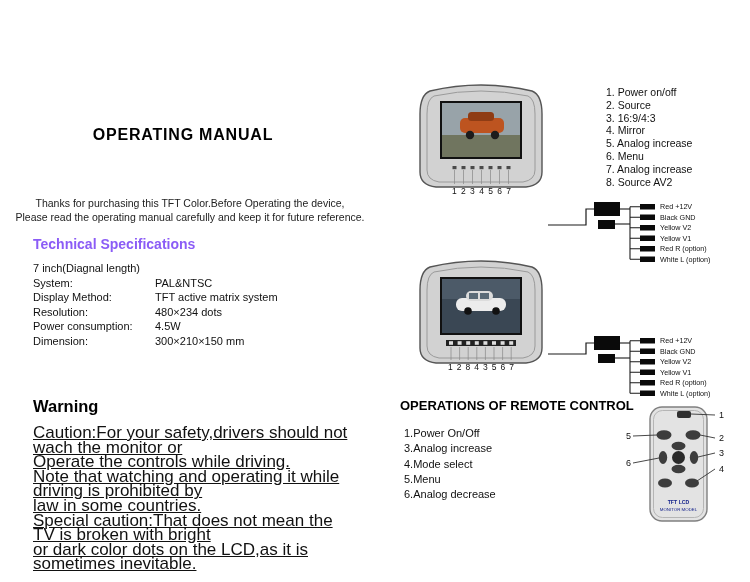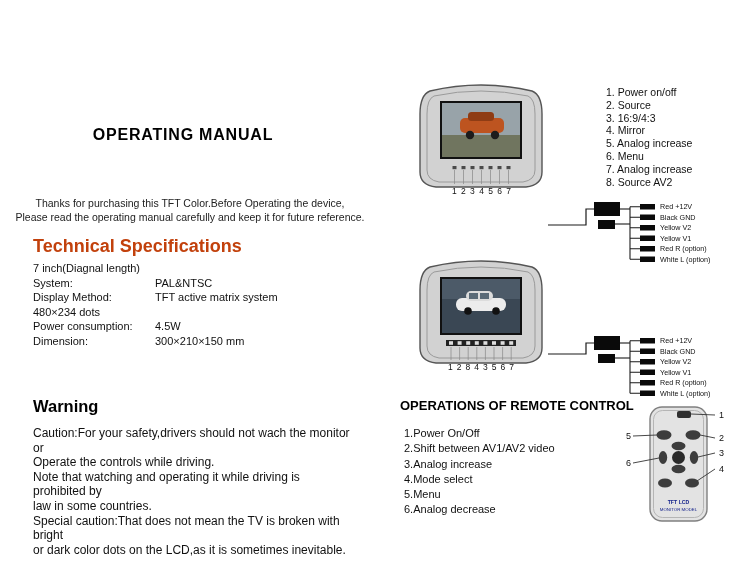--- a/index.html
+++ b/index.html
@@ -8,29 +8,29 @@
     width:750px; height:582px; position:relative; overflow:hidden;
     font-family:"Liberation Sans", sans-serif; color:#111;
   }
   .abs { position:absolute; }
 
   
   .om-title { font-weight:bold; font-size:16px; letter-spacing:.8px; text-align:center; color:#000; }
   .om-intro { text-align:center; font-size:10.5px; line-height:13.5px; color:#222;margin-top:40px; }
 
   
-  .spec-title { font-weight:bold; font-size:18px; color:#c2410c; }
+  .spec-title { font-weight:bold; font-size:14px; color:#8b5cf6; }
   .spec-rows { margin-top:0; }
   .spec-row { display:flex; font-size:11px; line-height:14.5px; }
   .spec-label { width:122px; }
   .spec-value { white-space:nowrap; }
 
   
   .warn-title { font-weight:bold; font-size:16.5px; color:#000; }
-  .warn-line { font-size:12px; line-height:14.6px; }
+  .warn-line { font-size:17px; line-height:14.6px;text-decoration:underline; }
 
   
   .callout-list { font-size:10.5px; line-height:12.8px; }
 
   
   .harness { position:absolute; width:200px; height:80px; }
   .harness svg { position:absolute; left:0; top:0; }
   .wire-label { position:absolute; left:112px; font-size:7.2px; line-height:9px; white-space:nowrap; color:#111; }
 
   
@@ -59,20 +59,21 @@
   </div>
   <div class="spec-row">
     <span class="spec-label">System:</span>
     <span class="spec-value">PAL&amp;NTSC</span>
   </div>
   <div class="spec-row">
     <span class="spec-label">Display Method:</span>
     <span class="spec-value">TFT active matrix system</span>
   </div>
   <div class="spec-row">
+    <span class="spec-label">Resolution:</span>
     <span class="spec-value">480×234 dots</span>
   </div>
   <div class="spec-row">
     <span class="spec-label">Power consumption:</span>
     <span class="spec-value">4.5W</span>
   </div>
   <div class="spec-row">
     <span class="spec-label">Dimension:</span>
     <span class="spec-value">300×210×150 mm</span>
   </div>
@@ -230,21 +231,20 @@
   <div class="wire-label" style="top:12.5px;">Black GND</div>
   <div class="wire-label" style="top:23px;">Yellow V2</div>
   <div class="wire-label" style="top:33.5px;">Yellow V1</div>
   <div class="wire-label" style="top:44px;">Red R (option)</div>
   <div class="wire-label" style="top:54.5px;">White L (option)</div>
 </div>
 
 <div class="abs remote-title" style="left:400px; top:398px;">OPERATIONS OF REMOTE CONTROL</div>
 <div class="abs remote-list" style="left:404px; top:426px;">
   <div>1.Power On/Off</div>
-  <div>2.Shift between AV1/AV2 video</div>
   <div>3.Analog increase</div>
   <div>4.Mode select</div>
   <div>5.Menu</div>
   <div>6.Analog decrease</div>
 </div>
 
 <div class="abs" style="left:618px; top:402px; width:132px; height:132px;">
   <svg width="132" height="132">
     <rect x="32" y="5" width="57" height="114" rx="12" fill="#e3e3e3" stroke="#808080" stroke-width="1.4"></rect>
     <rect x="35.5" y="8.5" width="50" height="107" rx="9" fill="none" stroke="#b5b5b5" stroke-width="1"></rect>

